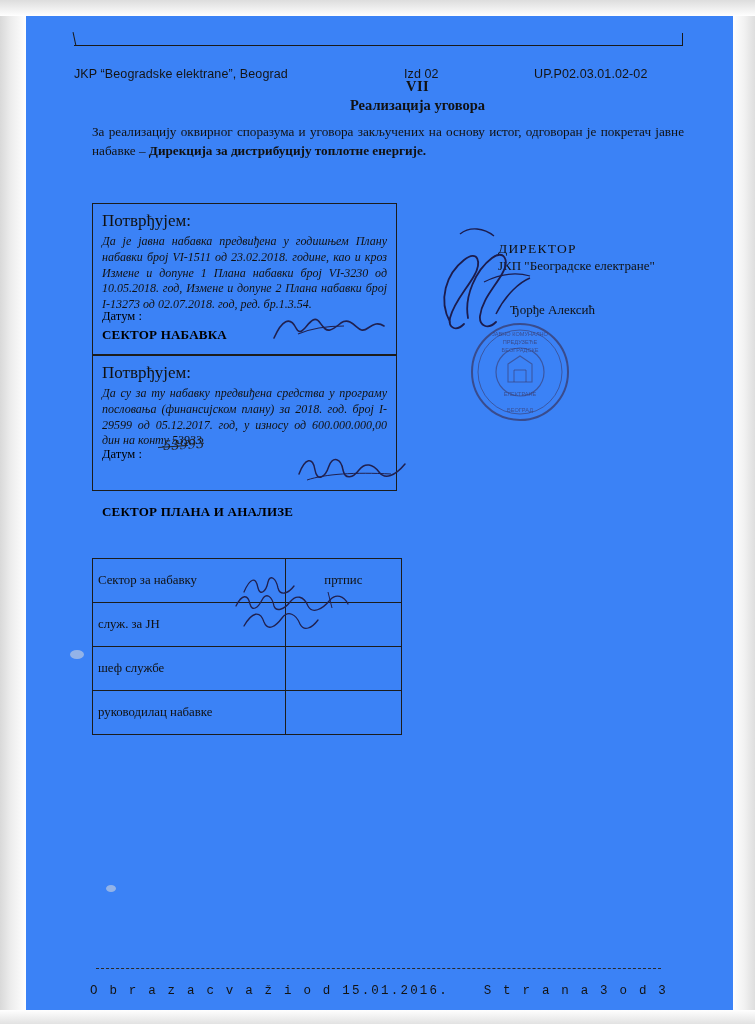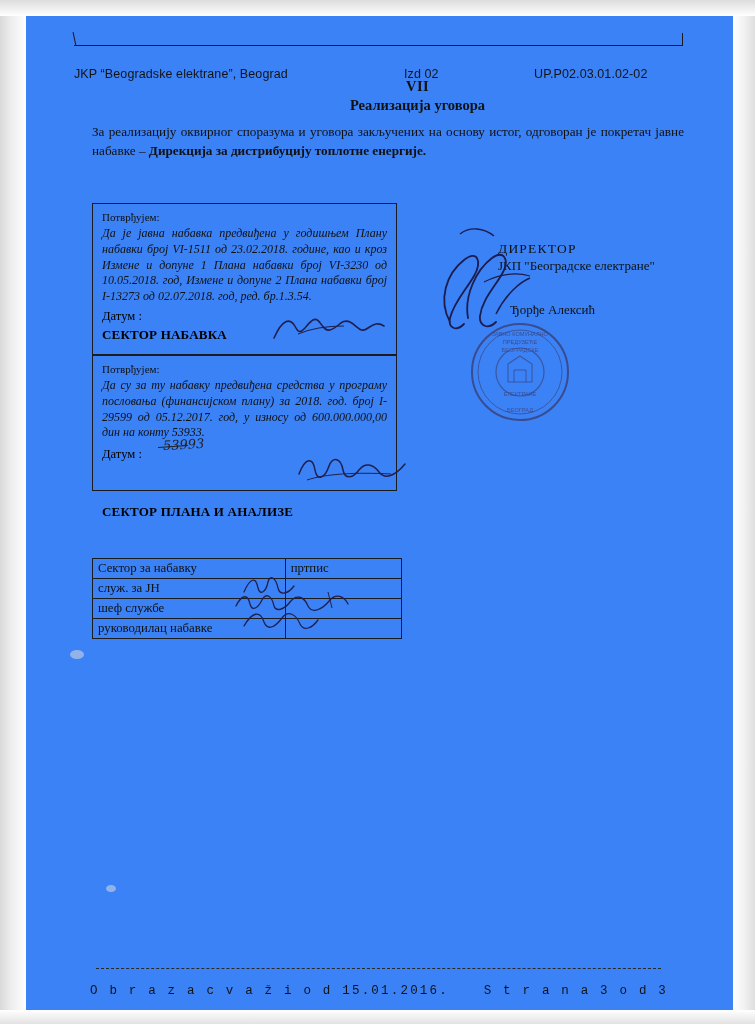--- a/index.html
+++ b/index.html
@@ -137,21 +137,21 @@
   }
   .box-1 { left: 92px; top: 203px; width: 305px; height: 152px; }
   .box-2 { left: 92px; top: 355px; width: 305px; height: 136px; }
 
   .box-inner {
     padding: 7px 9px 0 9px;
     font-family: "Liberation Serif", serif;
     color: #111;
   }
   .box-head {
-    font-size: 11px;
+    font-size: 17px;
     margin-bottom: 3px;
   }
   .box-body {
     font-style: italic;
     font-size: 12px;
     line-height: 1.32;
     text-align: justify;
   }
   .box-date-row {
     position: absolute;
@@ -240,25 +240,25 @@
     top: 558px;
     width: 310px;
     border-collapse: collapse;
     font-family: "Liberation Serif", serif;
     font-size: 12.8px;
     color: #111;
   }
   .sig-table td {
     border: 1.2px solid #1c1c1c;
     height: 17px;
-    padding: 1px 5px;
+    padding: 13px 5px;
     vertical-align: middle;
   }
   .sig-table td.c1 { width: 148px; }
-  .sig-table td.c2 { width: 85px; }
+  .sig-table td.c2 { width: 85px; text-align: center; }
 
   
   .footer-dashes {
     position: absolute;
     left: 96px;
     top: 968px;
     width: 565px;
     border-top: 1.4px dashed #2a2a2a;
   }
   .footer-row {

